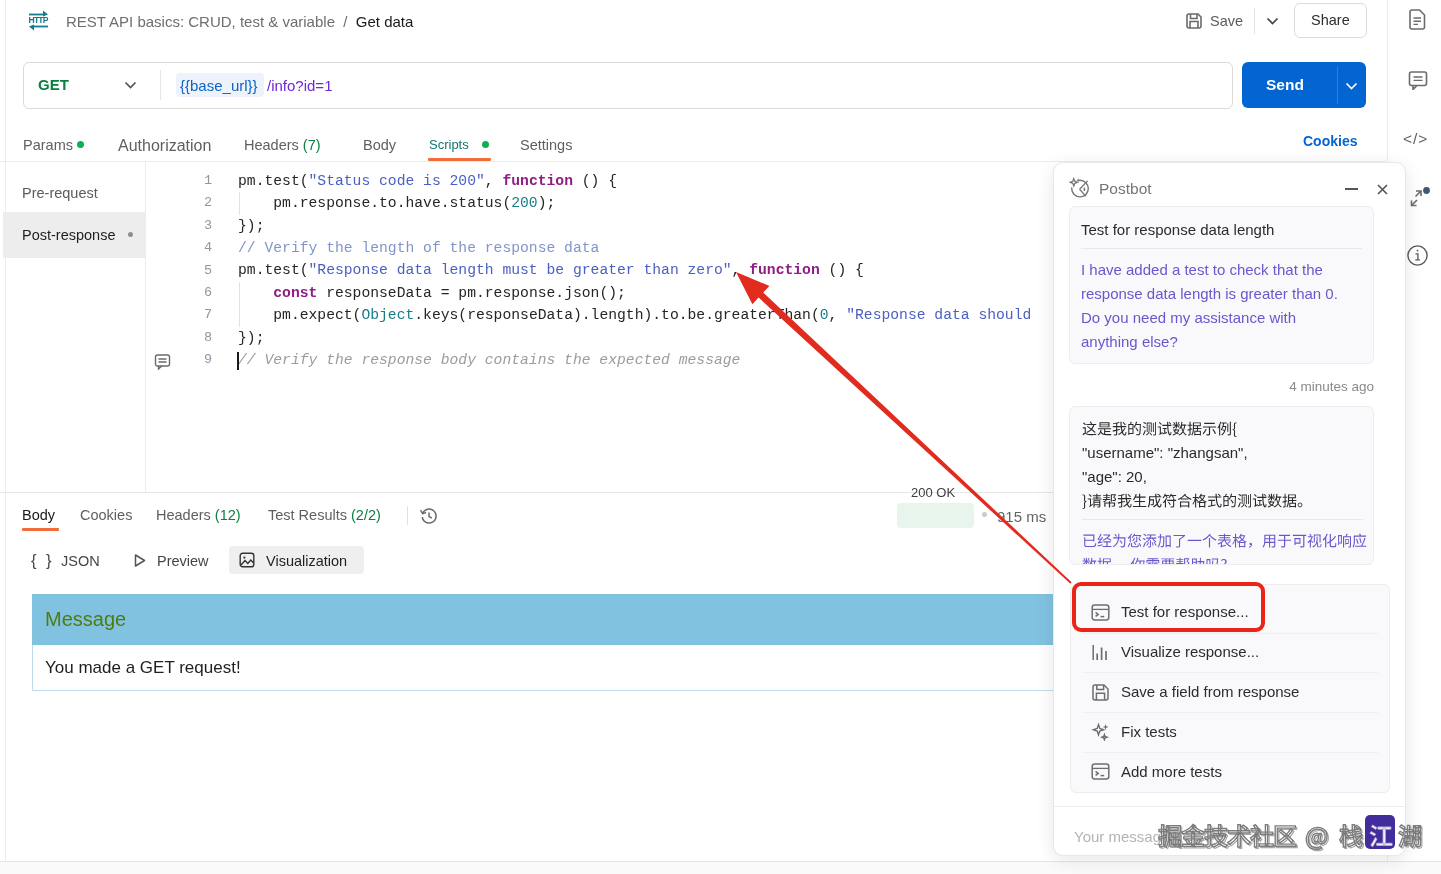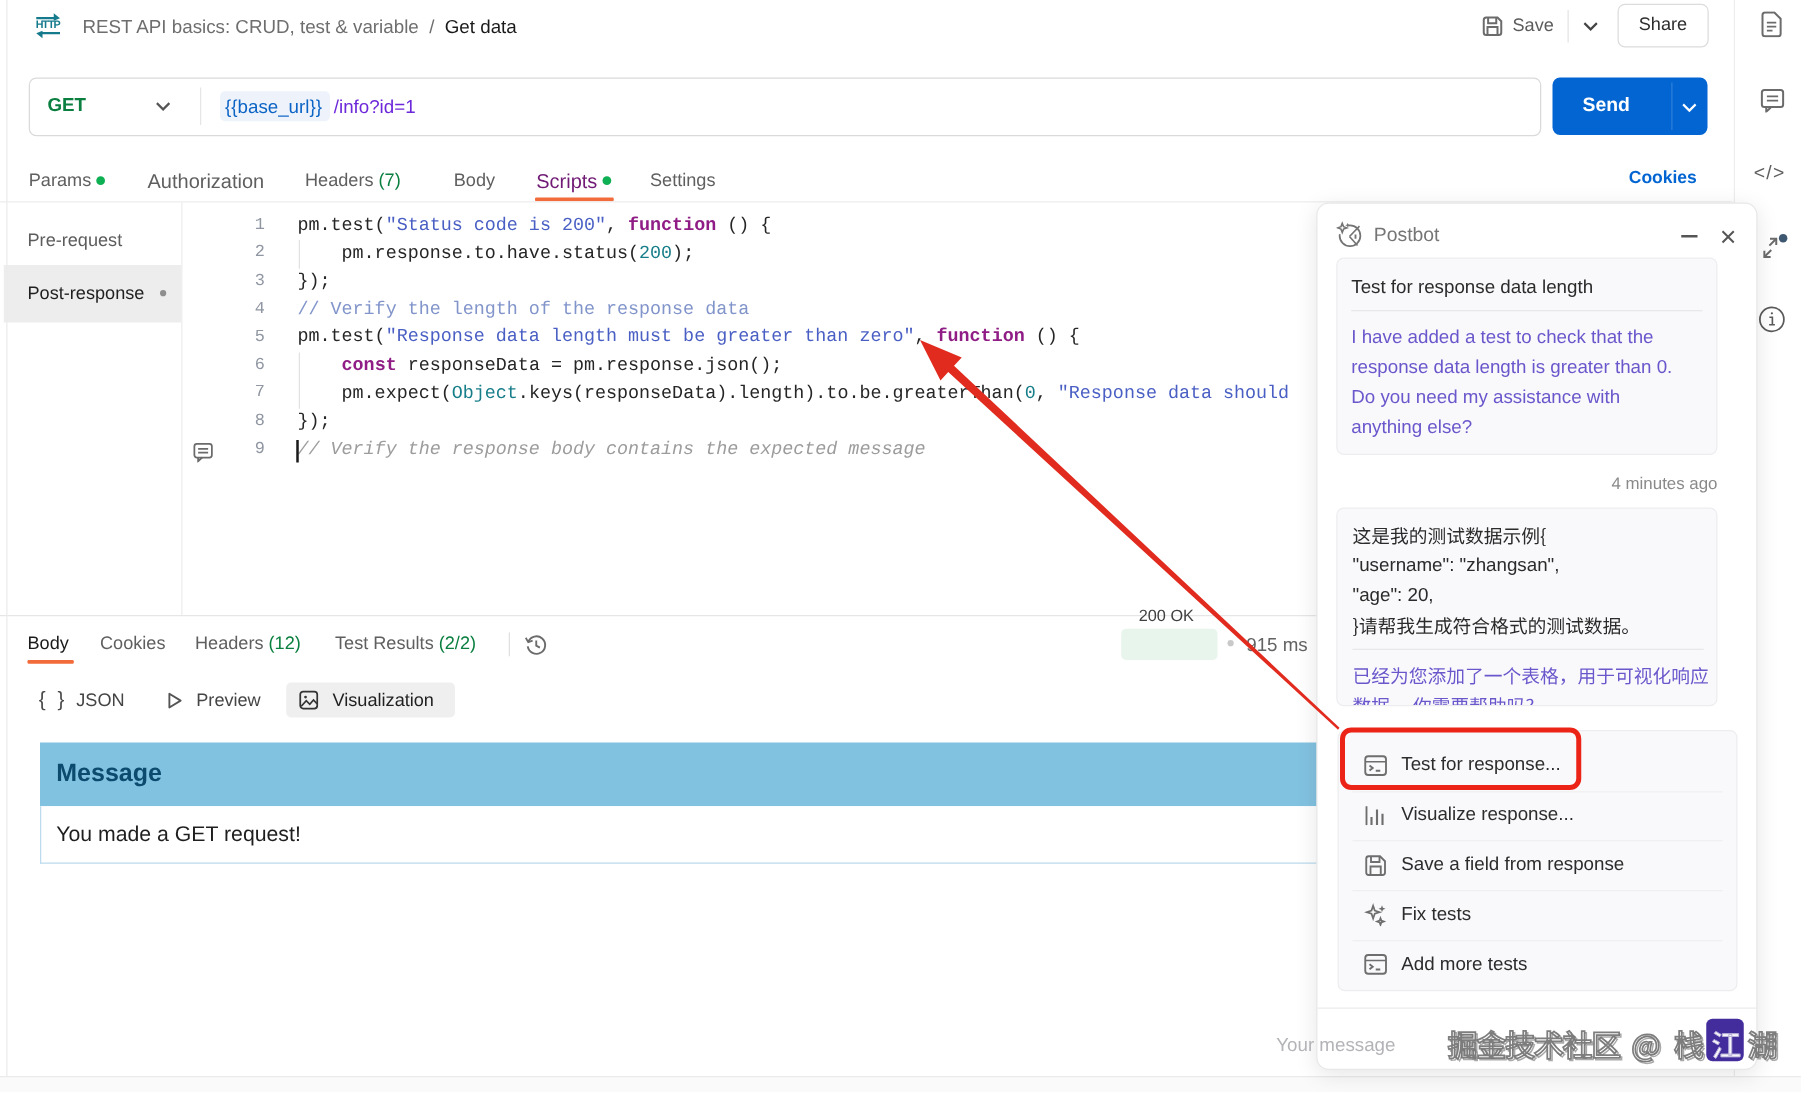--- a/index.html
+++ b/index.html
@@ -49,21 +49,21 @@
 <div class="ab" style="left:1337px;top:66px;width:1px;height:38px;background:#2d7fd9"></div>
 <svg class="ab" style="left:1345px;top:82px" width="13" height="9" viewBox="0 0 13 9" fill="none" stroke="#fff" stroke-width="1.7">
     <path d="M1.5 1.5 L6.5 6.5 L11.5 1.5"></path>
   </svg>
 
 <div class="tx" style="left:23px;top:137px;font-size:14.5px;color:#5f5f5f">Params</div>
 <div class="ab" style="left:77px;top:141px;width:7px;height:7px;border-radius:50%;background:#0faf54"></div>
 <div class="tx" style="left:118px;top:137px;font-size:16px;color:#5f5f5f">Authorization</div>
 <div class="tx" style="left:244px;top:137px;font-size:14.5px;color:#5f5f5f">Headers <span style="color:#0a7f3f">(7)</span></div>
 <div class="tx" style="left:363px;top:137px;font-size:14.5px;color:#5f5f5f">Body</div>
-<div class="tx" style="left:429px;top:137px;font-size:16px;color:#701a75">Scripts</div>
+<div class="tx" style="left:429px;top:137px;font-size:13px;color:#0f766e">Scripts</div>
 <div class="ab" style="left:482px;top:141px;width:7px;height:7px;border-radius:50%;background:#0faf54"></div>
 <div class="ab" style="left:428px;top:158px;width:63px;height:3px;background:#f26b3a;border-radius:1px"></div>
 <div class="tx" style="left:520px;top:137px;font-size:14.5px;color:#5f5f5f">Settings</div>
 <div class="tx" style="left:1303px;top:133px;font-size:14px;font-weight:bold;color:#0265d2">Cookies</div>
 <div class="ab" style="left:0px;top:161px;width:1386px;height:1px;background:#ededed"></div>
 
 <div class="tx" style="left:22px;top:185px;font-size:14.5px;color:#5c5c5c">Pre-request</div>
 <div class="ab" style="left:3px;top:212px;width:142px;height:46px;background:#ededed"></div>
 <div class="tx" style="left:22px;top:227px;font-size:14.5px;color:#1f1f1f">Post-response</div>
 <div class="ab" style="left:128px;top:232px;width:5px;height:5px;border-radius:50%;background:#8e8e8e"></div>
@@ -119,21 +119,21 @@
 <div class="tx" style="left:157px;top:553px;font-size:14.5px;color:#454545">Preview</div>
 <div class="ab" style="left:229px;top:546px;width:135px;height:28px;background:#efefef;border-radius:4px"></div>
 <svg class="ab" style="left:239px;top:552px" width="16" height="16" viewBox="0 0 16 16" fill="none" stroke="#333" stroke-width="1.4">
  <rect x="1.2" y="1.2" width="13.6" height="13.6" rx="2.4"></rect>
     <circle cx="5.4" cy="5.6" r="1.1" fill="#333" stroke="none"></circle>
     <path d="M2 13 l4-4.4 2.8 2.8 3-3.4 2.8 3"></path>
   </svg>
 <div class="tx" style="left:266px;top:553px;font-size:14.5px;color:#1f1f1f">Visualization</div>
 
 <div class="ab" style="left:32px;top:594px;width:1128px;height:51px;background:#82c2e1"></div>
-<div class="tx" style="left:45px;top:608px;font-size:20px;font-weight:bold;color:#0c4a6e">Message</div>
+<div class="tx" style="left:45px;top:608px;font-size:20px;font-weight:normal;color:#4d7c0f">Message</div>
 <div class="ab" style="left:32px;top:645px;width:1128px;height:46px;background:#fff;border:1px solid #bcdcee;border-top:none;box-sizing:border-box"></div>
 <div class="tx" style="left:45px;top:658px;font-size:17px;color:#1f1f1f">You made a GET request!</div>
 
 <div class="ab" style="left:5px;top:0px;width:1px;height:861px;background:#ececec"></div>
 <div class="ab" style="left:0px;top:861px;width:1441px;height:1px;background:#e5e5e5"></div>
 <div class="ab" style="left:0px;top:862px;width:1441px;height:12px;background:#fafafa"></div>
 <div class="ab" style="left:1387px;top:0px;width:1px;height:861px;background:#ededed"></div>
 
 <svg class="ab" style="left:1408px;top:9px" width="19" height="21" viewBox="0 0 19 21" fill="none" stroke="#6b6b6b" stroke-width="1.6">
  <path d="M2 3 a2 2 0 0 1 2-2 h7.5 L16.5 6 v12 a2 2 0 0 1-2 2 h-10.5 a2 2 0 0 1-2-2 z"></path>
@@ -221,21 +221,21 @@
 <div class="tx" style="left:1121px;top:723.1px;font-size:15px;color:#2c2c2c">Fix tests</div>
 <svg class="ab" style="left:1091px;top:762.0px" width="19" height="19" viewBox="0 0 19 19" fill="none" stroke="#6e6e6e" stroke-width="1.5">
 <rect x="1.2" y="2" width="16.6" height="15" rx="2.4"></rect>
     <path d="M1.2 6.4 h16.6" stroke-width="1.3"></path>
 <path d="M4.6 9.4 l2.6 2 -2.6 2"></path>
     <path d="M9.6 13.6 h3.6"></path>
   </svg>
 <div class="tx" style="left:1121px;top:762.9px;font-size:15px;color:#2c2c2c">Add more tests</div>
 <div class="ab" style="left:1072px;top:582px;width:193px;height:50px;border:4.5px solid #ec2418;border-radius:9px;box-sizing:border-box"></div>
 <div class="ab" style="left:1054px;top:806px;width:352px;height:1px;background:#ececec"></div>
-<div class="tx" style="left:1021px;top:828px;font-size:15px;color:#b3b3b8">Your message</div>
+<div class="tx" style="left:1074px;top:828px;font-size:15px;color:#b3b3b8">Your message</div>
 
 <svg class="ab" style="left:0;top:0;z-index:20;pointer-events:none" width="1441" height="874" viewBox="0 0 1441 874">
 <path d="M736,272 L752.4,304.3 L758.6,297.6 L1070.4,583.8 L1071.6,582.2 L763.2,292.6 L769.4,285.9 Z" fill="#e22b1f"></path>
 <path d="M1168.0 825.7H1180.3V832.1H1167.9V830.2H1178.1V827.6H1168.0ZM1166.8 825.7H1168.8V833.2Q1168.8 834.7 1168.8 836.5Q1168.7 838.3 1168.4 840.2Q1168.1 842.1 1167.6 843.8Q1167.2 845.6 1166.3 847.1Q1166.2 846.9 1165.8 846.6Q1165.5 846.4 1165.2 846.2Q1164.8 845.9 1164.6 845.8Q1165.3 844.5 1165.8 842.8Q1166.2 841.2 1166.4 839.6Q1166.6 837.9 1166.7 836.3Q1166.8 834.6 1166.8 833.2ZM1173.9 832.8H1175.8V845.5H1173.9ZM1178.5 840.3H1180.4V846.9H1178.5ZM1169.8 833.7H1171.6V837.3H1178.2V833.6H1180.0V839.1H1169.8ZM1158.6 837.2Q1160.0 836.9 1161.9 836.4Q1163.8 835.8 1165.7 835.2L1166.0 837.3Q1164.3 837.8 1162.4 838.4Q1160.6 839.0 1159.1 839.4ZM1159.0 829.5H1165.9V831.6H1159.0ZM1161.6 824.8H1163.7V844.3Q1163.7 845.1 1163.5 845.6Q1163.3 846.1 1162.8 846.4Q1162.4 846.6 1161.6 846.7Q1160.8 846.8 1159.7 846.8Q1159.7 846.4 1159.5 845.8Q1159.3 845.1 1159.1 844.7Q1159.8 844.7 1160.4 844.7Q1161.0 844.7 1161.2 844.7Q1161.5 844.7 1161.5 844.6Q1161.6 844.5 1161.6 844.3ZM1169.5 840.3H1171.3V844.3H1179.7V846.1H1169.5Z" transform="translate(1.4,1.4)" fill="none" stroke="#9a9a9a" stroke-width="1.2" stroke-opacity="0.85"></path>
     <path d="M1186.7 831.8H1199.3V833.9H1186.7ZM1183.7 836.9H1202.3V838.9H1183.7ZM1182.6 844.3H1203.4V846.4H1182.6ZM1191.7 832.8H1194.2V845.3H1191.7ZM1185.6 839.9 1187.4 839.2Q1187.9 839.8 1188.3 840.6Q1188.8 841.3 1189.1 842.0Q1189.5 842.8 1189.7 843.3L1187.7 844.2Q1187.6 843.6 1187.2 842.9Q1186.9 842.1 1186.4 841.3Q1186.0 840.6 1185.6 839.9ZM1198.4 839.2 1200.5 840.0Q1199.8 841.1 1199.1 842.3Q1198.3 843.4 1197.7 844.2L1196.0 843.5Q1196.4 842.9 1196.8 842.2Q1197.3 841.4 1197.7 840.6Q1198.1 839.8 1198.4 839.2ZM1193.9 825.9Q1194.7 826.8 1195.9 827.8Q1197.1 828.7 1198.5 829.5Q1200.0 830.3 1201.5 831.0Q1203.0 831.7 1204.5 832.1Q1204.2 832.4 1203.9 832.7Q1203.6 833.1 1203.3 833.4Q1203.0 833.8 1202.9 834.1Q1201.4 833.6 1199.9 832.8Q1198.4 832.0 1196.9 831.1Q1195.5 830.1 1194.2 829.0Q1192.9 827.9 1192.0 826.8ZM1192.8 824.5 1195.0 825.5Q1193.7 827.5 1191.8 829.1Q1190.0 830.8 1187.7 832.1Q1185.5 833.3 1183.2 834.2Q1182.9 833.7 1182.5 833.1Q1182.1 832.5 1181.6 832.1Q1183.9 831.4 1186.0 830.3Q1188.2 829.2 1189.9 827.7Q1191.7 826.3 1192.8 824.5Z" transform="translate(1.4,1.4)" fill="none" stroke="#9a9a9a" stroke-width="1.2" stroke-opacity="0.85"></path>
     <path d="M1213.1 828.4H1226.5V830.5H1213.1ZM1213.6 833.8H1224.1V835.8H1213.6ZM1218.6 824.7H1220.8V834.9H1218.6ZM1216.3 835.4Q1217.6 838.9 1220.4 841.5Q1223.2 844.0 1227.4 845.1Q1227.1 845.3 1226.8 845.7Q1226.5 846.0 1226.3 846.4Q1226.1 846.7 1225.9 847.0Q1221.6 845.8 1218.7 842.9Q1215.8 840.1 1214.2 835.9ZM1223.8 833.8H1224.3L1224.7 833.7L1226.1 834.3Q1225.4 836.9 1224.1 839.0Q1222.8 841.0 1221.1 842.6Q1219.4 844.1 1217.3 845.2Q1215.3 846.3 1213.0 847.0Q1212.9 846.7 1212.7 846.3Q1212.5 845.9 1212.2 845.5Q1212.0 845.2 1211.8 844.9Q1213.9 844.4 1215.8 843.5Q1217.7 842.5 1219.3 841.2Q1220.9 839.8 1222.1 838.1Q1223.2 836.3 1223.8 834.1ZM1204.8 837.2Q1205.8 837.0 1207.1 836.7Q1208.4 836.3 1209.9 835.9Q1211.3 835.6 1212.7 835.2L1213.0 837.2Q1211.1 837.8 1209.1 838.4Q1207.0 839.0 1205.4 839.4ZM1205.1 829.5H1212.8V831.6H1205.1ZM1208.0 824.7H1210.3V844.4Q1210.3 845.3 1210.1 845.8Q1209.9 846.2 1209.3 846.5Q1208.8 846.8 1208.0 846.9Q1207.1 846.9 1205.9 846.9Q1205.8 846.5 1205.6 845.9Q1205.4 845.3 1205.2 844.9Q1206.0 844.9 1206.7 844.9Q1207.3 844.9 1207.6 844.9Q1208.0 844.9 1208.0 844.4Z" transform="translate(1.4,1.4)" fill="none" stroke="#9a9a9a" stroke-width="1.2" stroke-opacity="0.85"></path>
     <path d="M1240.8 832.2Q1241.6 833.6 1242.7 835.0Q1243.8 836.5 1245.0 837.8Q1246.3 839.1 1247.6 840.3Q1249.0 841.4 1250.3 842.2Q1250.0 842.4 1249.6 842.8Q1249.3 843.1 1249.0 843.5Q1248.7 843.9 1248.4 844.2Q1247.2 843.3 1245.8 842.0Q1244.5 840.7 1243.3 839.2Q1242.0 837.8 1240.9 836.2Q1239.8 834.5 1238.9 833.0ZM1237.6 832.3 1239.6 833.0Q1238.7 834.8 1237.6 836.4Q1236.5 838.1 1235.2 839.6Q1233.9 841.1 1232.4 842.3Q1231.0 843.5 1229.4 844.4Q1229.2 844.1 1228.9 843.7Q1228.6 843.4 1228.3 843.0Q1228.0 842.7 1227.7 842.4Q1229.2 841.7 1230.6 840.6Q1232.1 839.5 1233.4 838.1Q1234.7 836.8 1235.7 835.3Q1236.8 833.8 1237.6 832.3ZM1228.5 830.7H1249.4V833.0H1228.5ZM1237.8 824.8H1240.3V847.0H1237.8ZM1241.6 826.5 1243.2 825.1Q1243.9 825.6 1244.7 826.2Q1245.5 826.8 1246.3 827.4Q1247.0 828.0 1247.5 828.5L1245.7 830.1Q1245.3 829.6 1244.6 828.9Q1243.9 828.3 1243.1 827.7Q1242.3 827.0 1241.6 826.5Z" transform="translate(1.4,1.4)" fill="none" stroke="#9a9a9a" stroke-width="1.2" stroke-opacity="0.85"></path>
     <path d="M1251.2 828.8H1258.6V830.9H1251.2ZM1254.5 836.4 1256.8 833.7V847.0H1254.5ZM1256.7 834.3Q1256.9 834.5 1257.5 835.0Q1258.0 835.5 1258.6 836.1Q1259.1 836.7 1259.6 837.2Q1260.1 837.7 1260.4 837.9L1258.9 839.8Q1258.7 839.3 1258.2 838.8Q1257.7 838.2 1257.2 837.5Q1256.7 836.9 1256.2 836.4Q1255.7 835.8 1255.4 835.5ZM1257.9 828.8H1258.4L1258.8 828.7L1260.0 829.6Q1259.1 831.8 1257.8 833.8Q1256.4 835.7 1254.8 837.4Q1253.1 839.0 1251.5 840.1Q1251.4 839.8 1251.2 839.3Q1251.1 838.9 1250.9 838.4Q1250.7 838.0 1250.5 837.8Q1252.0 836.9 1253.5 835.6Q1255.0 834.2 1256.1 832.6Q1257.3 830.9 1257.9 829.3ZM1253.6 825.6 1255.4 824.7Q1256.0 825.4 1256.7 826.2Q1257.3 827.1 1257.6 827.8L1255.8 828.9Q1255.5 828.2 1254.9 827.3Q1254.3 826.4 1253.6 825.6ZM1259.3 843.9H1273.1V846.2H1259.3ZM1260.4 832.1H1272.6V834.3H1260.4ZM1265.4 824.8H1267.7V845.0H1265.4Z" transform="translate(1.4,1.4)" fill="none" stroke="#9a9a9a" stroke-width="1.2" stroke-opacity="0.85"></path>
     <path d="M1290.4 829.1 1292.5 830.0Q1291.0 832.6 1289.0 834.9Q1287.0 837.3 1284.7 839.3Q1282.5 841.2 1280.1 842.7Q1280.0 842.5 1279.6 842.2Q1279.3 841.8 1279.0 841.5Q1278.6 841.2 1278.4 841.0Q1280.8 839.6 1283.0 837.8Q1285.2 835.9 1287.1 833.7Q1289.0 831.5 1290.4 829.1ZM1279.3 831.3 1280.9 829.9Q1282.4 831.2 1284.2 832.6Q1285.9 834.1 1287.6 835.6Q1289.4 837.1 1290.8 838.5Q1292.3 839.9 1293.3 841.0L1291.5 842.7Q1290.6 841.6 1289.1 840.1Q1287.7 838.7 1286.0 837.1Q1284.3 835.6 1282.6 834.1Q1280.9 832.6 1279.3 831.3ZM1295.3 825.9V828.1H1277.4V844.1H1295.9V846.3H1275.2V825.9Z" transform="translate(1.4,1.4)" fill="none" stroke="#9a9a9a" stroke-width="1.2" stroke-opacity="0.85"></path>
     <path d="M1316.1 849.3Q1314.1 849.3 1312.3 848.7Q1310.6 848.1 1309.2 846.9Q1307.9 845.6 1307.1 843.8Q1306.3 841.9 1306.3 839.5Q1306.3 836.7 1307.3 834.5Q1308.2 832.3 1309.8 830.7Q1311.4 829.1 1313.5 828.2Q1315.6 827.4 1317.9 827.4Q1320.7 827.4 1322.7 828.5Q1324.8 829.7 1325.9 831.7Q1327.0 833.8 1327.0 836.5Q1327.0 838.3 1326.5 839.7Q1326.0 841.0 1325.1 841.9Q1324.3 842.8 1323.3 843.3Q1322.3 843.8 1321.4 843.8Q1320.2 843.8 1319.4 843.2Q1318.6 842.7 1318.5 841.7H1318.4Q1317.8 842.5 1316.9 843.0Q1316.0 843.5 1315.1 843.5Q1313.7 843.5 1312.7 842.5Q1311.8 841.5 1311.8 839.6Q1311.8 838.5 1312.2 837.4Q1312.5 836.3 1313.2 835.3Q1313.9 834.4 1314.9 833.8Q1315.9 833.3 1317.1 833.3Q1317.7 833.3 1318.3 833.6Q1318.8 833.9 1319.2 834.6H1319.2L1319.6 833.5H1321.3L1320.2 839.1Q1319.5 842.0 1321.6 842.0Q1322.5 842.0 1323.3 841.3Q1324.1 840.7 1324.6 839.5Q1325.1 838.3 1325.1 836.6Q1325.1 835.0 1324.7 833.7Q1324.2 832.3 1323.3 831.3Q1322.4 830.3 1321.0 829.7Q1319.6 829.1 1317.7 829.1Q1315.9 829.1 1314.2 829.9Q1312.5 830.6 1311.2 831.9Q1309.9 833.3 1309.1 835.2Q1308.3 837.1 1308.3 839.4Q1308.3 841.4 1308.9 842.9Q1309.5 844.4 1310.6 845.5Q1311.7 846.5 1313.2 847.0Q1314.6 847.5 1316.3 847.5Q1317.5 847.5 1318.6 847.2Q1319.7 846.9 1320.6 846.4L1321.3 848.0Q1320.1 848.7 1318.8 849.0Q1317.5 849.3 1316.1 849.3ZM1315.7 841.7Q1316.2 841.7 1316.8 841.4Q1317.3 841.0 1318.0 840.2L1318.7 836.2Q1318.4 835.6 1318.0 835.4Q1317.6 835.1 1317.1 835.1Q1316.4 835.1 1315.8 835.5Q1315.2 835.9 1314.8 836.6Q1314.4 837.3 1314.2 838.0Q1313.9 838.8 1313.9 839.5Q1313.9 840.7 1314.4 841.2Q1314.9 841.7 1315.7 841.7Z" transform="translate(1.4,1.4)" fill="none" stroke="#9a9a9a" stroke-width="1.2" stroke-opacity="0.85"></path>

